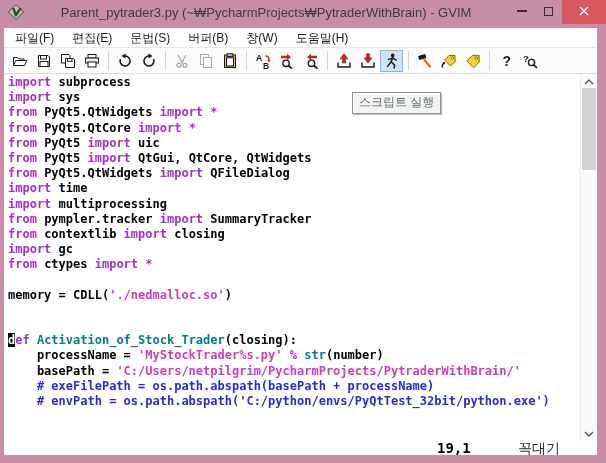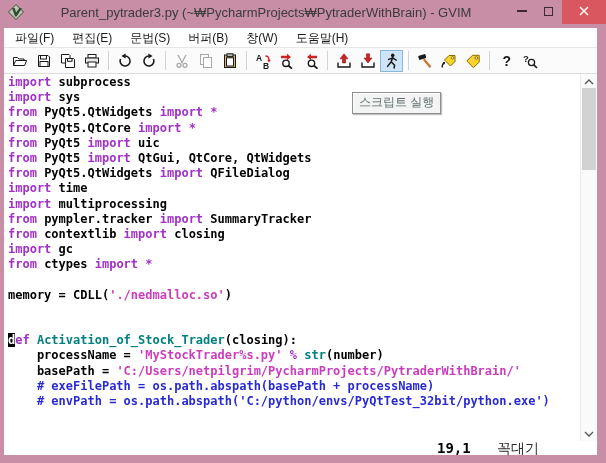--- a/index.html
+++ b/index.html
@@ -42,21 +42,21 @@
   .c-kw{color:var(--kw)} .c-str{color:var(--str)} .c-com{color:var(--com)} .c-id{color:var(--id)} .c-pl{color:var(--pl)}
   .cursor{background:#000;color:#fff}
   
   .scrollbar{position:absolute;right:0;top:0;bottom:0;width:17px;background:#fafafa;border-left:1px solid #ececec}
   .sb-arrow{position:absolute;left:0;width:16px;height:13px;display:flex;align-items:center;justify-content:center}
   .sb-arrow.up{top:1px}.sb-arrow.down{bottom:1px}
   .sb-thumb{position:absolute;left:1px;top:14px;width:14px;height:82px;background:#d2d2d2}
   
   .ruler{height:14px;background:#fff;position:relative;font-family:"DejaVu Sans Mono",monospace;font-size:14px;font-weight:bold;color:#000}
   .ruler .pos{position:absolute;left:433px;top:-1px}
-  .ruler .toplabel{position:absolute;left:493px;top:-1px;font-family:"Liberation Sans",sans-serif;font-weight:normal;color:#2a2a2a}
+  .ruler .toplabel{position:absolute;left:514px;top:-1px;font-family:"Liberation Sans",sans-serif;font-weight:normal;color:#2a2a2a}
 </style>
 </head>
 <body>
 
 <div class="window">
 
   <div class="titlebar">
     <span class="app-icon">
       <svg viewBox="0 0 16 16">
           <polygon points="8,0.5 15.5,8 8,15.5 0.5,8" fill="#bcc8b4" stroke="#3f4a3a"></polygon>

